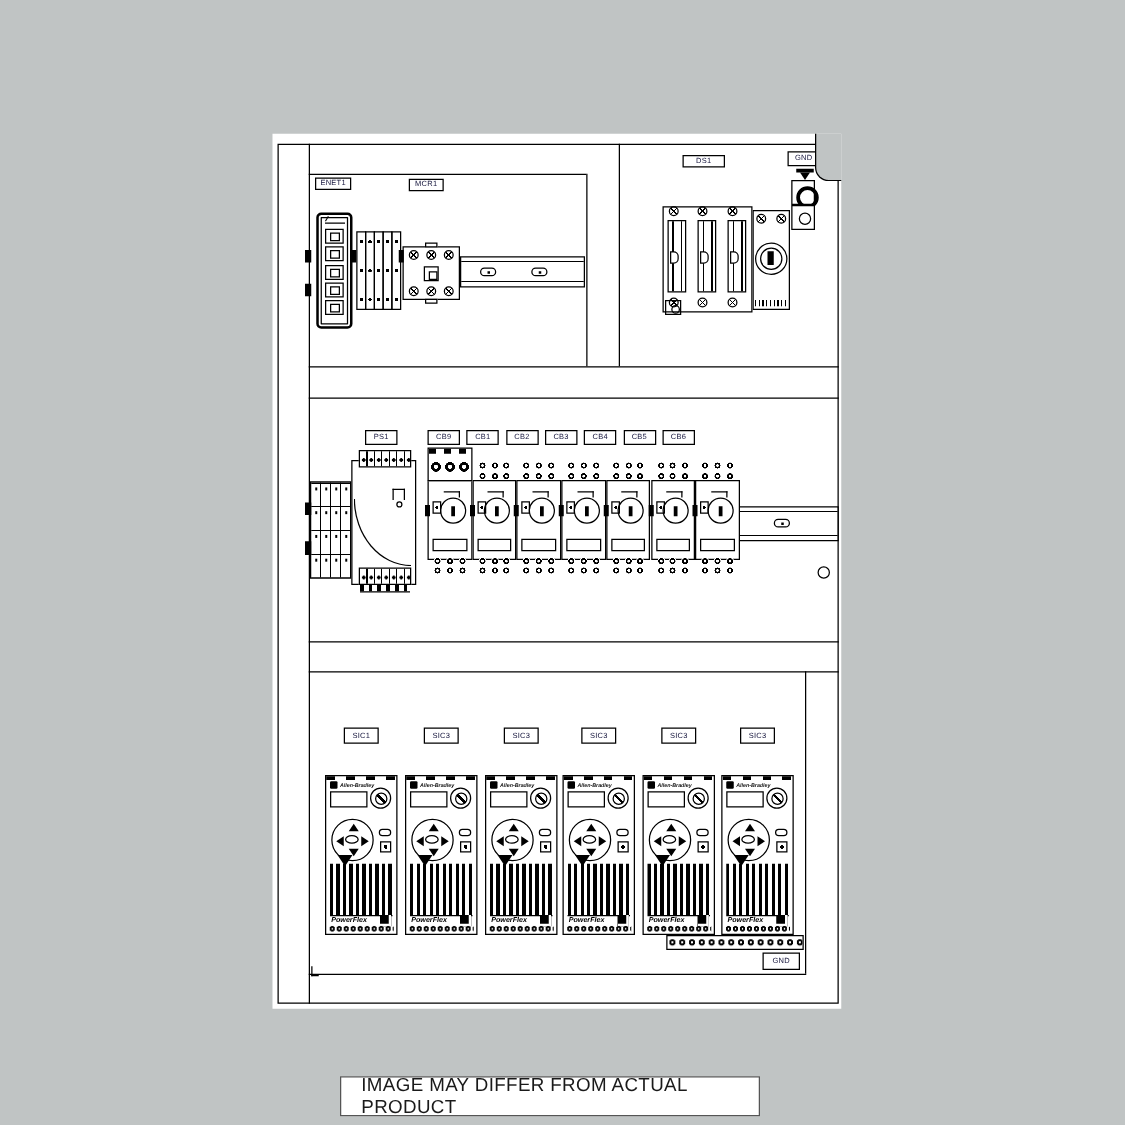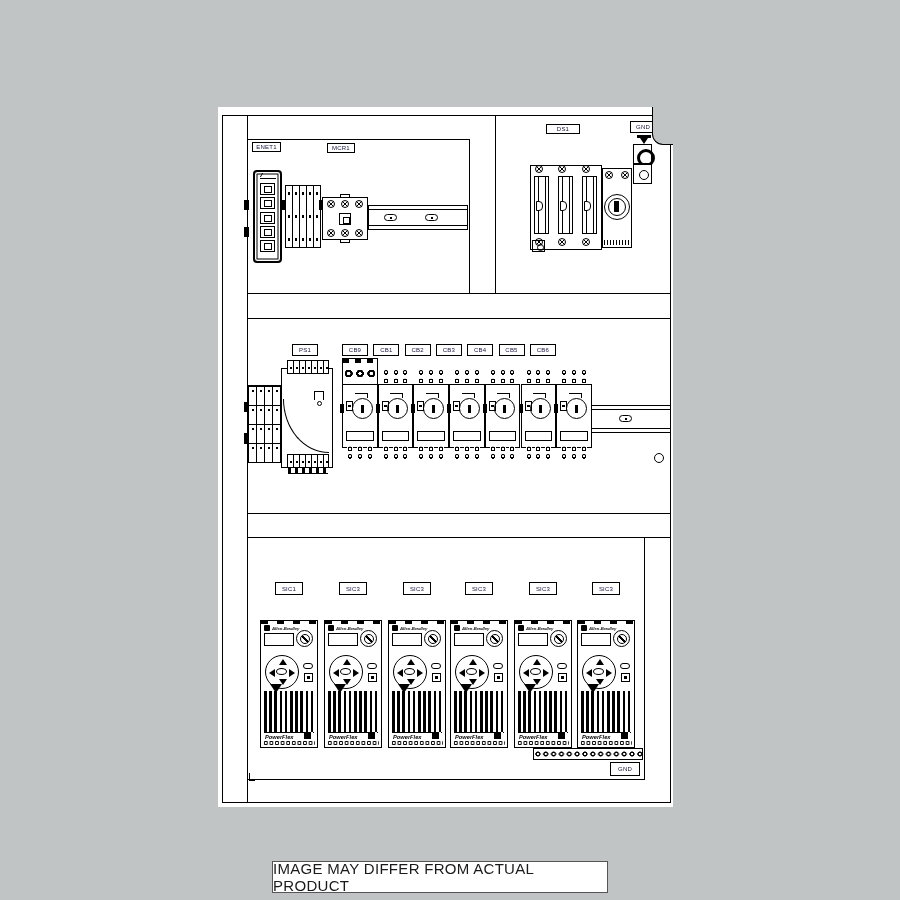--- a/index.html
+++ b/index.html
@@ -149,21 +149,21 @@
       background-size:5.6px 6px; background-repeat:repeat-x; }
 
   #ground-bar { position:absolute; left:315px; top:641px; width:110px; height:12px; border:1px solid #000; z-index:3;
       background:radial-gradient(circle 2.7px at 3.9px 5px, #fff .9px, #000 1.1px 2.4px, transparent 2.7px);
       background-size:7.85px 12px; background-repeat:repeat-x; }
   #corner-tick { position:absolute; left:31px; top:666px; width:6px; height:8px; border-left:1.5px solid #000; border-bottom:1.5px solid #000; z-index:2; }
 
   
   #caption { position:absolute; left:272px; top:861px; width:336px; height:32px; background:#fff; border:1px solid #555;
       display:flex; align-items:center; justify-content:center; }
-  #caption span { font-size:15px; color:#1a1a1a; letter-spacing:.3px; }
+  #caption span { font-size:15px; color:#1a1a1a; letter-spacing:.3px;margin-left:16px; }
 </style>
 </head>
 <body style="background: rgb(192, 196, 196);">
 
 <div id="sheet" style="background: rgb(255, 255, 255);">
   <div id="oborder"></div>
 
   <div class="ln" style="left:29px; top:8px; width:1px; height:688px;"></div>
   <div class="ln" style="left:29px; top:186px; width:424px; height:1px;"></div>
   <div class="ln" style="left:29px; top:211px; width:424px; height:1px;"></div>

